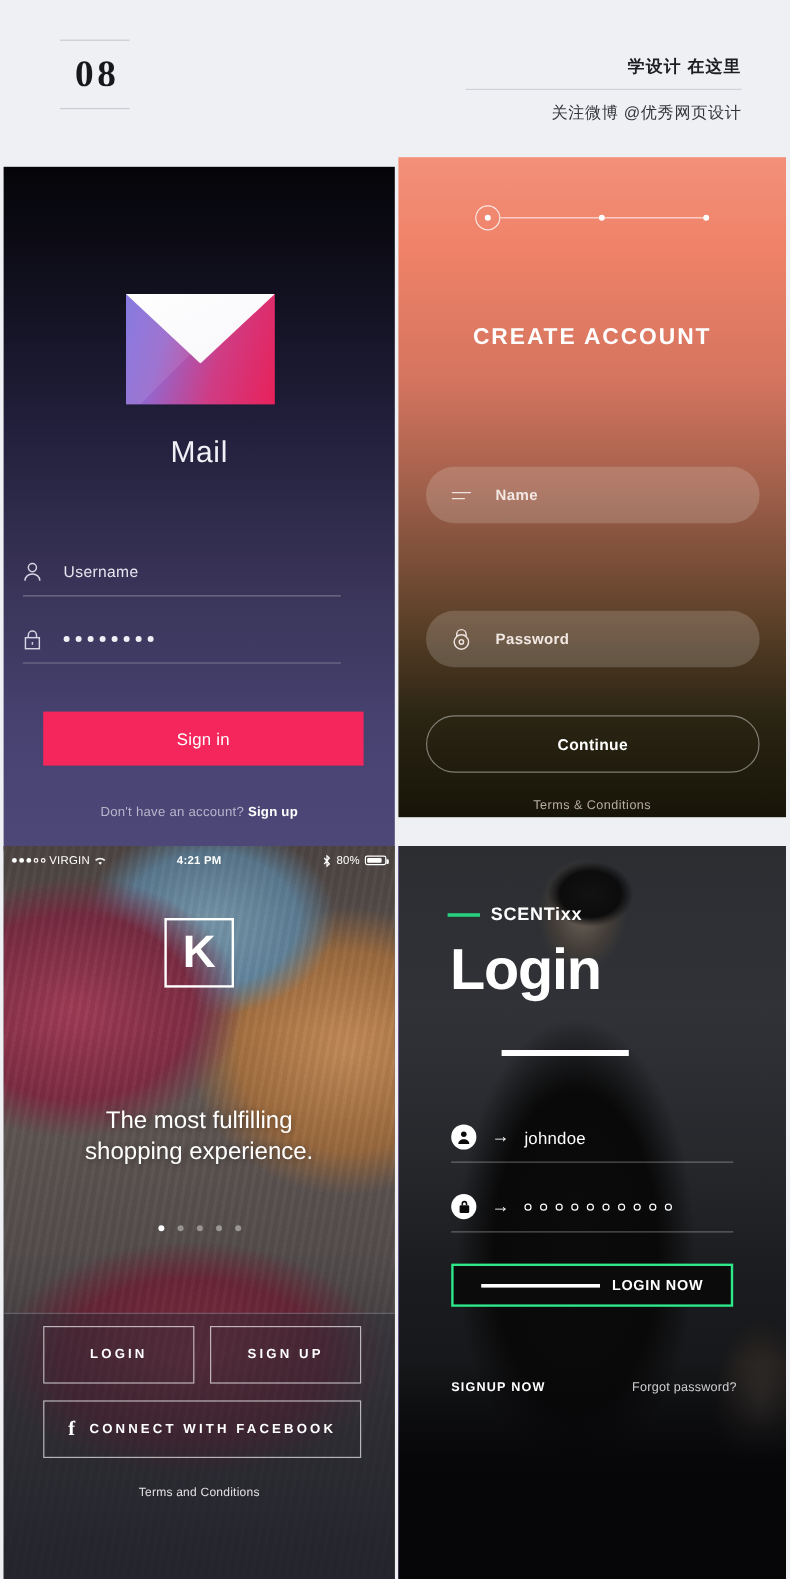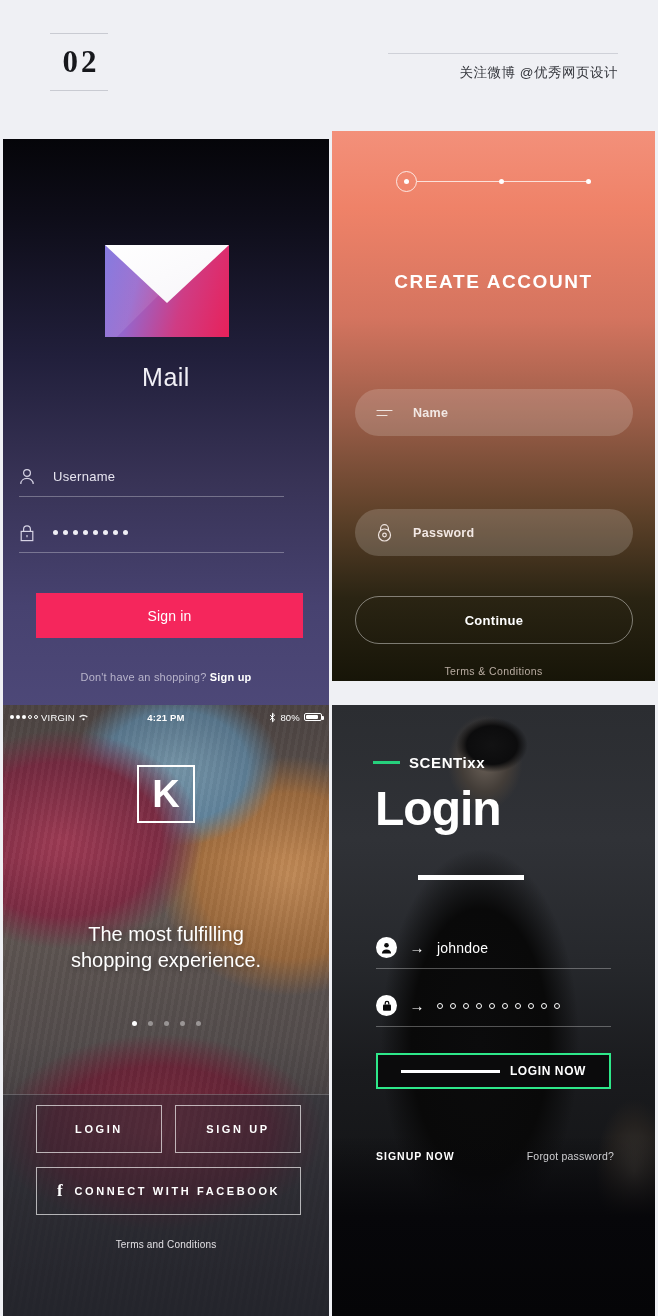--- a/index.html
+++ b/index.html
@@ -241,24 +241,25 @@
   .svg-ico { display: block; }
 </style>
 </head>
 <body>
 
 <div class="page">
 
   <div class="header">
     <div class="hdr-num-wrap">
       <div class="hdr-rule"></div>
-      <div class="hdr-num">02</div>
+      <div class="hdr-num">08</div>
       <div class="hdr-rule"></div>
     </div>
     <div class="hdr-right">
+      <div class="hdr-cn1">学设计 在这里</div>
       <div class="hdr-divider"></div>
       <div class="hdr-cn2">关注微博 @优秀网页设计</div>
     </div>
   </div>
 
   <div class="grid">
 
     <div class="screen sc1">
       <div class="mail-icon">
         <div class="mail-flap"></div>
@@ -291,21 +292,21 @@
           <i class="dot-pw"></i>
             <i class="dot-pw"></i>
             <i class="dot-pw"></i>
             <i class="dot-pw"></i>
         </span>
       </div>
 
       <button class="signin-btn">Sign in</button>
 
       <div class="signup-line">
-        <span>Don't have an shopping?</span>
+        <span>Don't have an account?</span>
         <b>Sign up</b>
       </div>
     </div>
 
     <div class="screen sc2">
       <div class="steps">
         <span class="step-ring">
             <i class="step-dot"></i>
           </span>
         <span class="step-line"></span>

